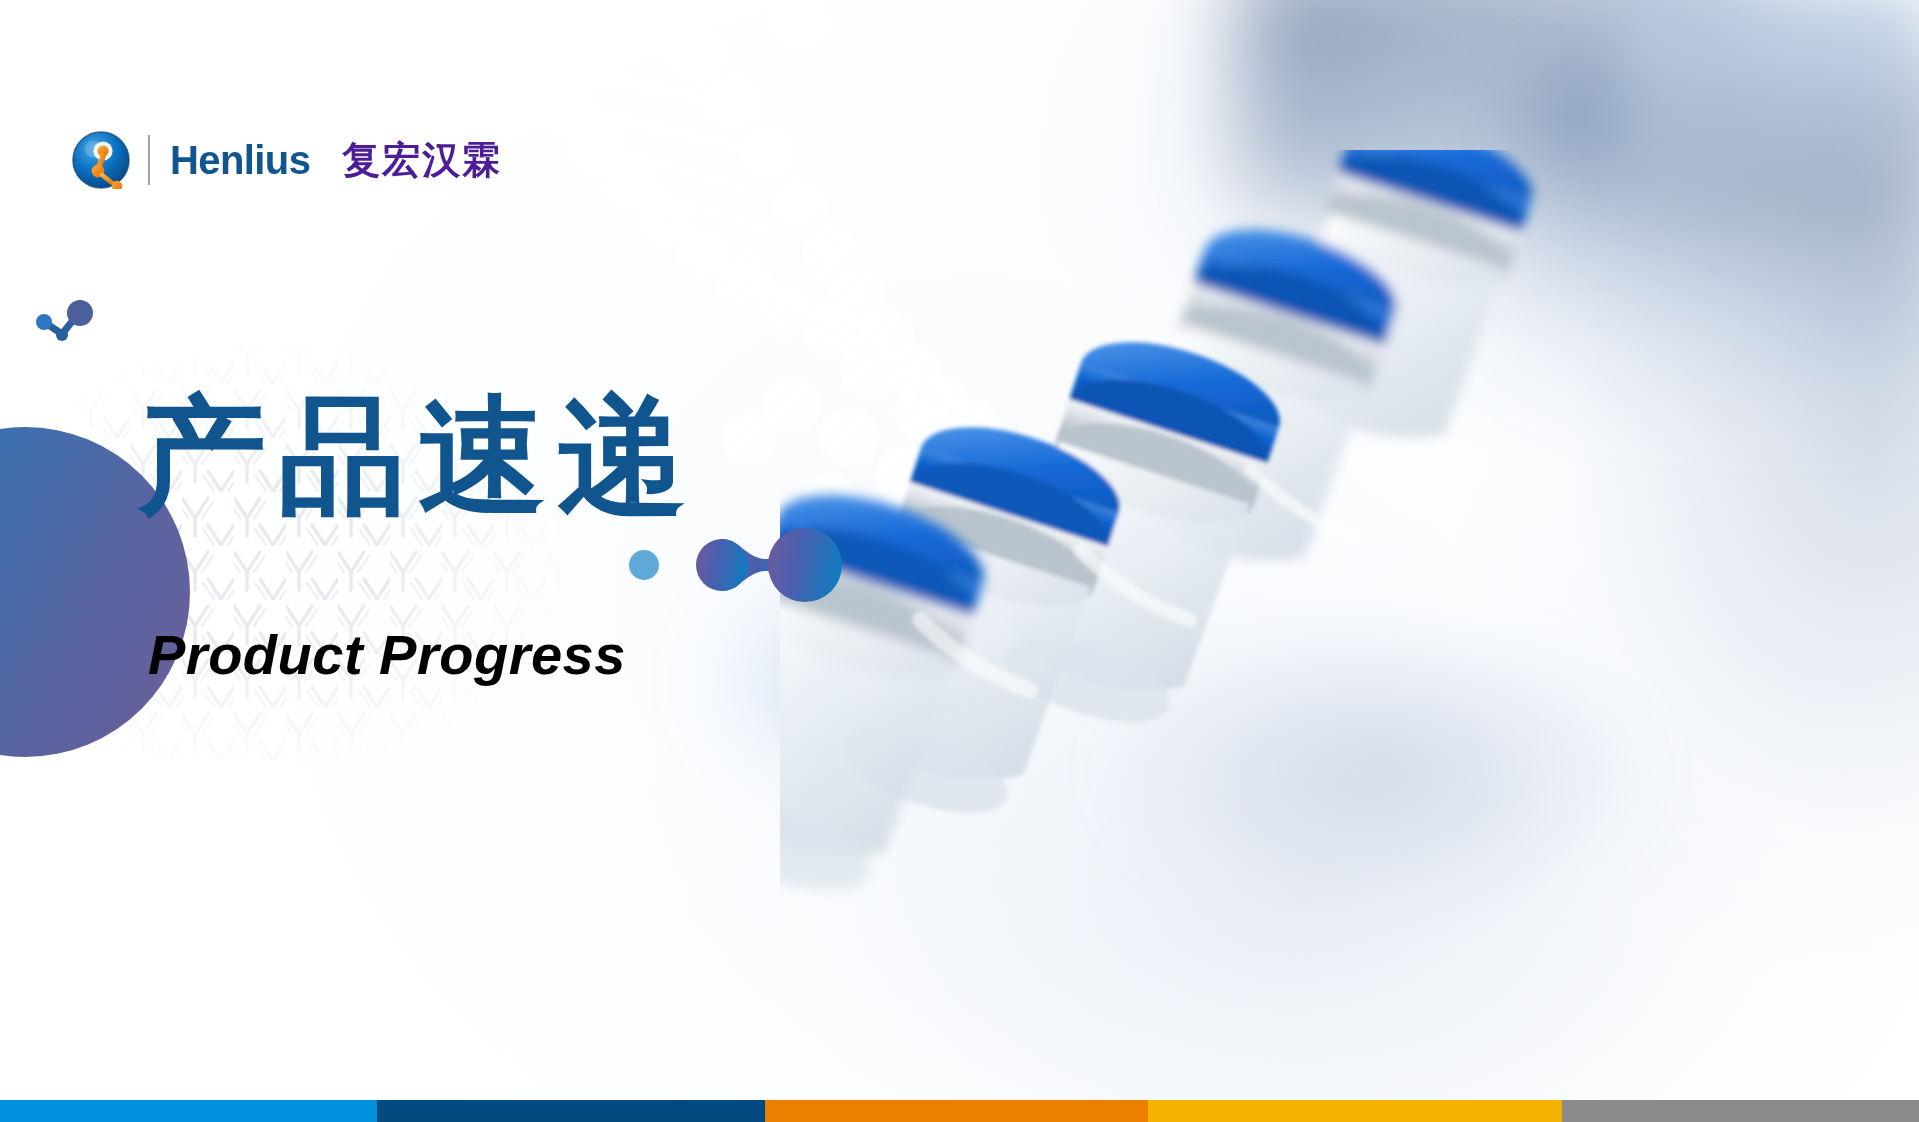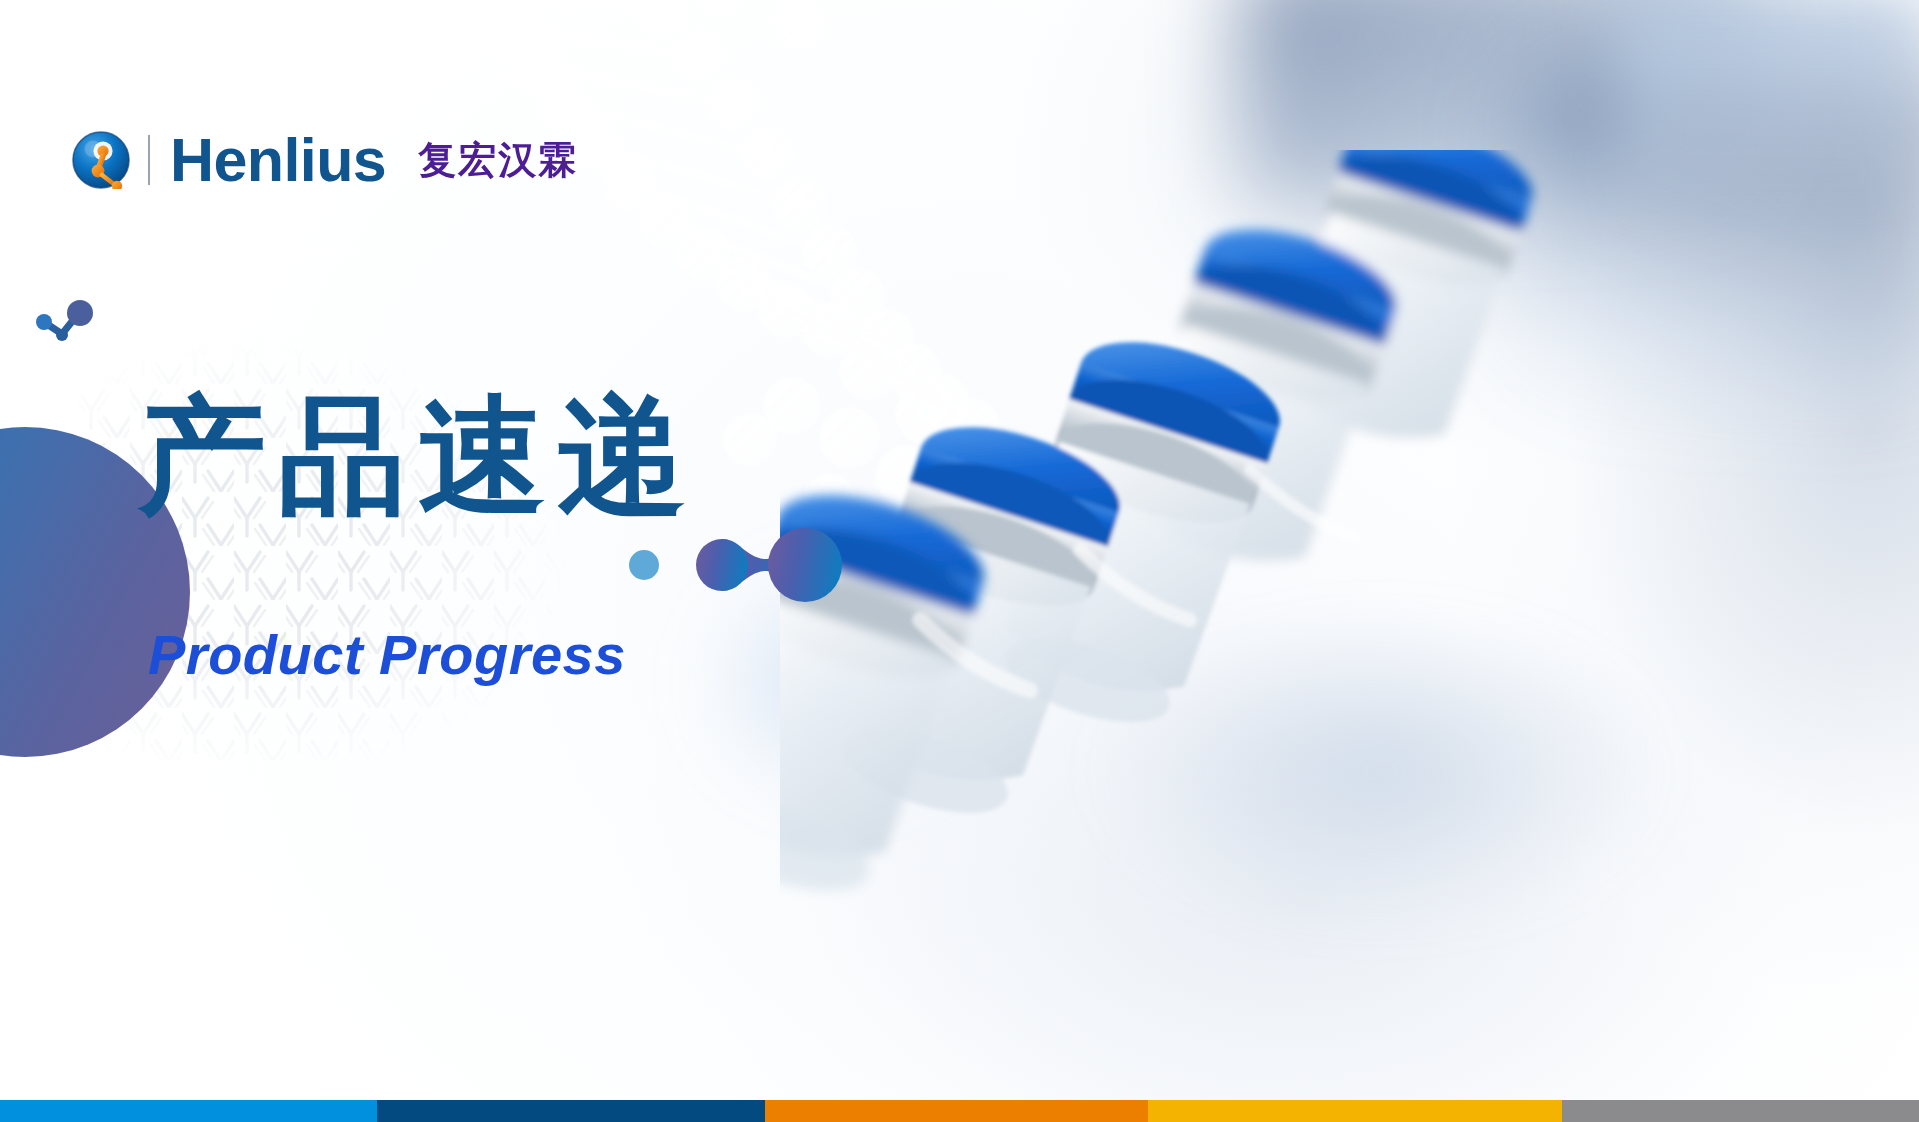--- a/index.html
+++ b/index.html
@@ -59,34 +59,34 @@
     background:linear-gradient(118deg, #2d6ab0 0%, #3f6fae 32%, #5a639f 68%, #6b5f99 100%);
   }
 
   
   .mol-small { position:absolute; left:28px; top:300px; width:72px; height:56px; }
 
   
   .logo { position:absolute; left:72px; top:128px; display:flex; align-items:center; height:64px; }
   .logo-mark { width:58px; height:58px; flex:0 0 58px; }
   .logo-divider { width:2px; height:50px; background:#9aa4ae; margin:0 20px 0 18px; flex:0 0 2px; }
-  .logo-word { font-size:61px; font-weight:bold; color:#11558f; letter-spacing:-0.6px;
+  .logo-word { font-size:40px; font-weight:bold; color:#11558f; letter-spacing:-0.6px;
                line-height:1; white-space:nowrap; }
   .logo-cn { font-size:38px; font-weight:bold; color:#4c1d95; margin-left:32px;
              letter-spacing:2px; line-height:1; white-space:nowrap; }
 
   
   .title-cn {
     position:absolute; left:138px; top:384px;
     font-size:128px; font-weight:bold; color:#11558f;
     letter-spacing:12px; line-height:1.12; white-space:nowrap;
   }
   .title-en {
     position:absolute; left:148px; top:627px;
-    font-size:56px; font-weight:bold; font-style:italic; color:#1d4ed8;
+    font-size:56px; font-weight:bold; font-style:italic; color:#000000;
     letter-spacing:0.5px; line-height:1; white-space:nowrap;
   }
 
   
   .accent-dot {
     position:absolute; left:629px; top:550px; width:30px; height:30px;
     border-radius:50%; background:#5ea9d8;
   }
   .dumbbell { position:absolute; left:692px; top:527px; width:150px; height:76px; }
 

